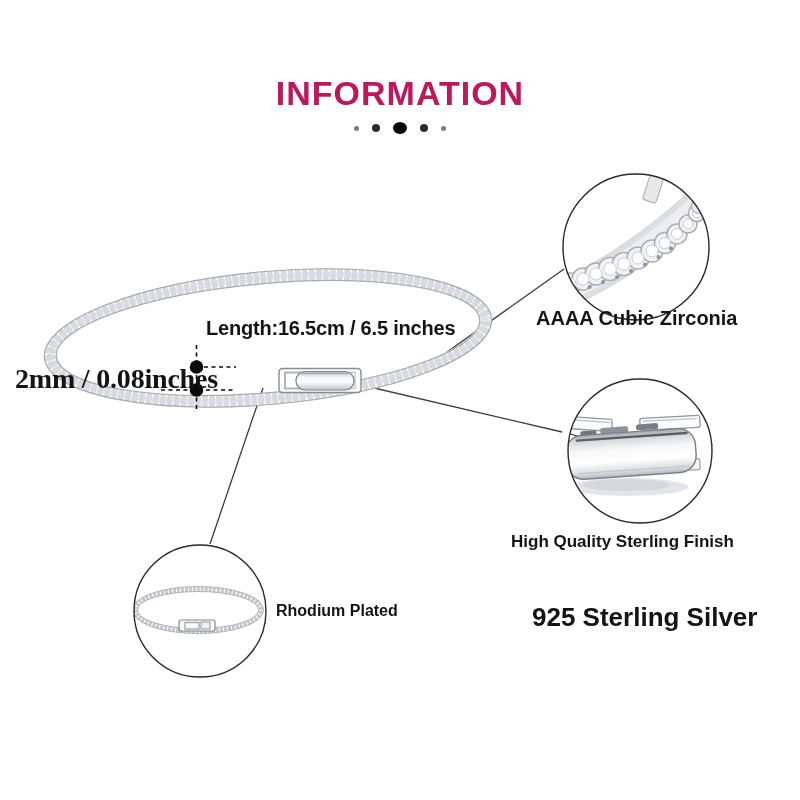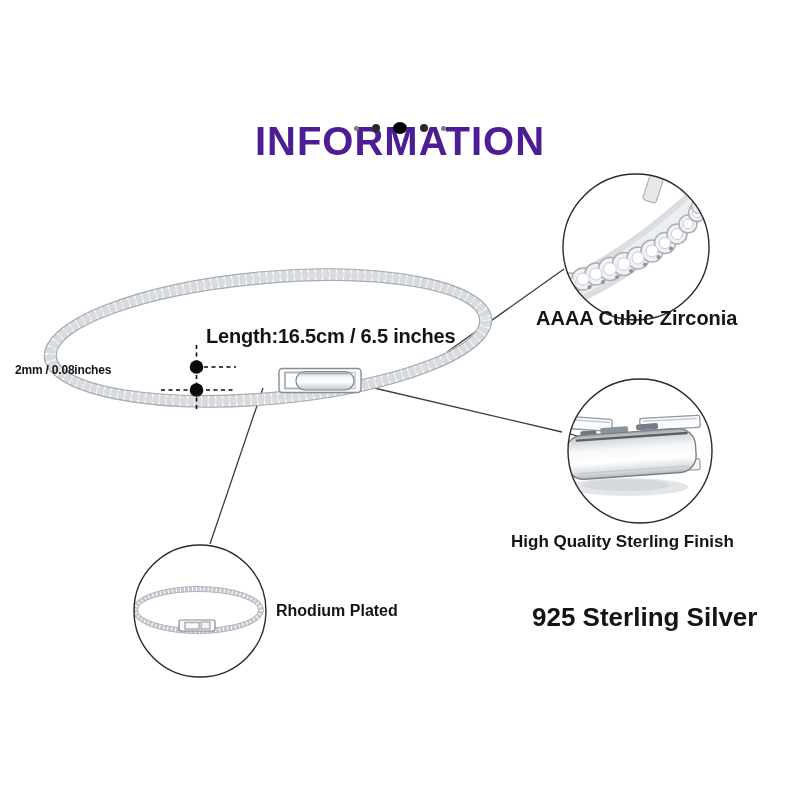--- a/index.html
+++ b/index.html
@@ -4,32 +4,32 @@
 <style>
   html,body{margin:0;padding:0;}
   body{
     width:800px;height:800px;position:relative;background:#ffffff;overflow:hidden;
     font-family:"Liberation Sans","DejaVu Sans",sans-serif;color:#151515;
   }
   .abs{position:absolute;}
   .lbl{position:absolute;font-weight:bold;color:#141414;white-space:nowrap;}
   #page-title{
     left:0;top:74px;width:800px;text-align:center;
-    font-size:40px;font-weight:900;letter-spacing:1px;color:#4c1d95;margin-top:45px;
+    font-size:34px;font-weight:900;letter-spacing:1px;color:#be185d;
   }
   #title-dots{
     left:0;top:119px;width:800px;height:18px;
     display:flex;align-items:center;justify-content:center;gap:13px;
   }
   .dot{border-radius:50%;display:inline-block;}
   .dot.s{width:5px;height:5px;background:#7d7d7d;}
   .dot.m{width:8px;height:8px;background:#2b2b2b;}
   .dot.l{width:14px;height:12px;background:#000000;}
-  #length-label{left:206px;top:317px;font-size:20px;letter-spacing:-0.2px;margin-top:8px;}
-  #width-label{left:15px;top:363px;font-size:12px;letter-spacing:-0.2px;}
+  #length-label{left:206px;top:317px;font-size:20px;letter-spacing:-0.2px;}
+  #width-label{left:15px;top:363px;font-size:28px;letter-spacing:-0.2px;font-family:Liberation Serif, serif;}
   #stones-label{left:536px;top:307px;font-size:20px;}
   #finish-label{left:511px;top:532px;font-size:17px;}
   #plating-label{left:276px;top:602px;font-size:16px;}
   #material-label{left:532px;top:602px;font-size:26px;}
   svg{position:absolute;left:0;top:0;}
 </style>
 </head>
 <body>
 
 <svg width="800" height="800" viewBox="0 0 800 800">

